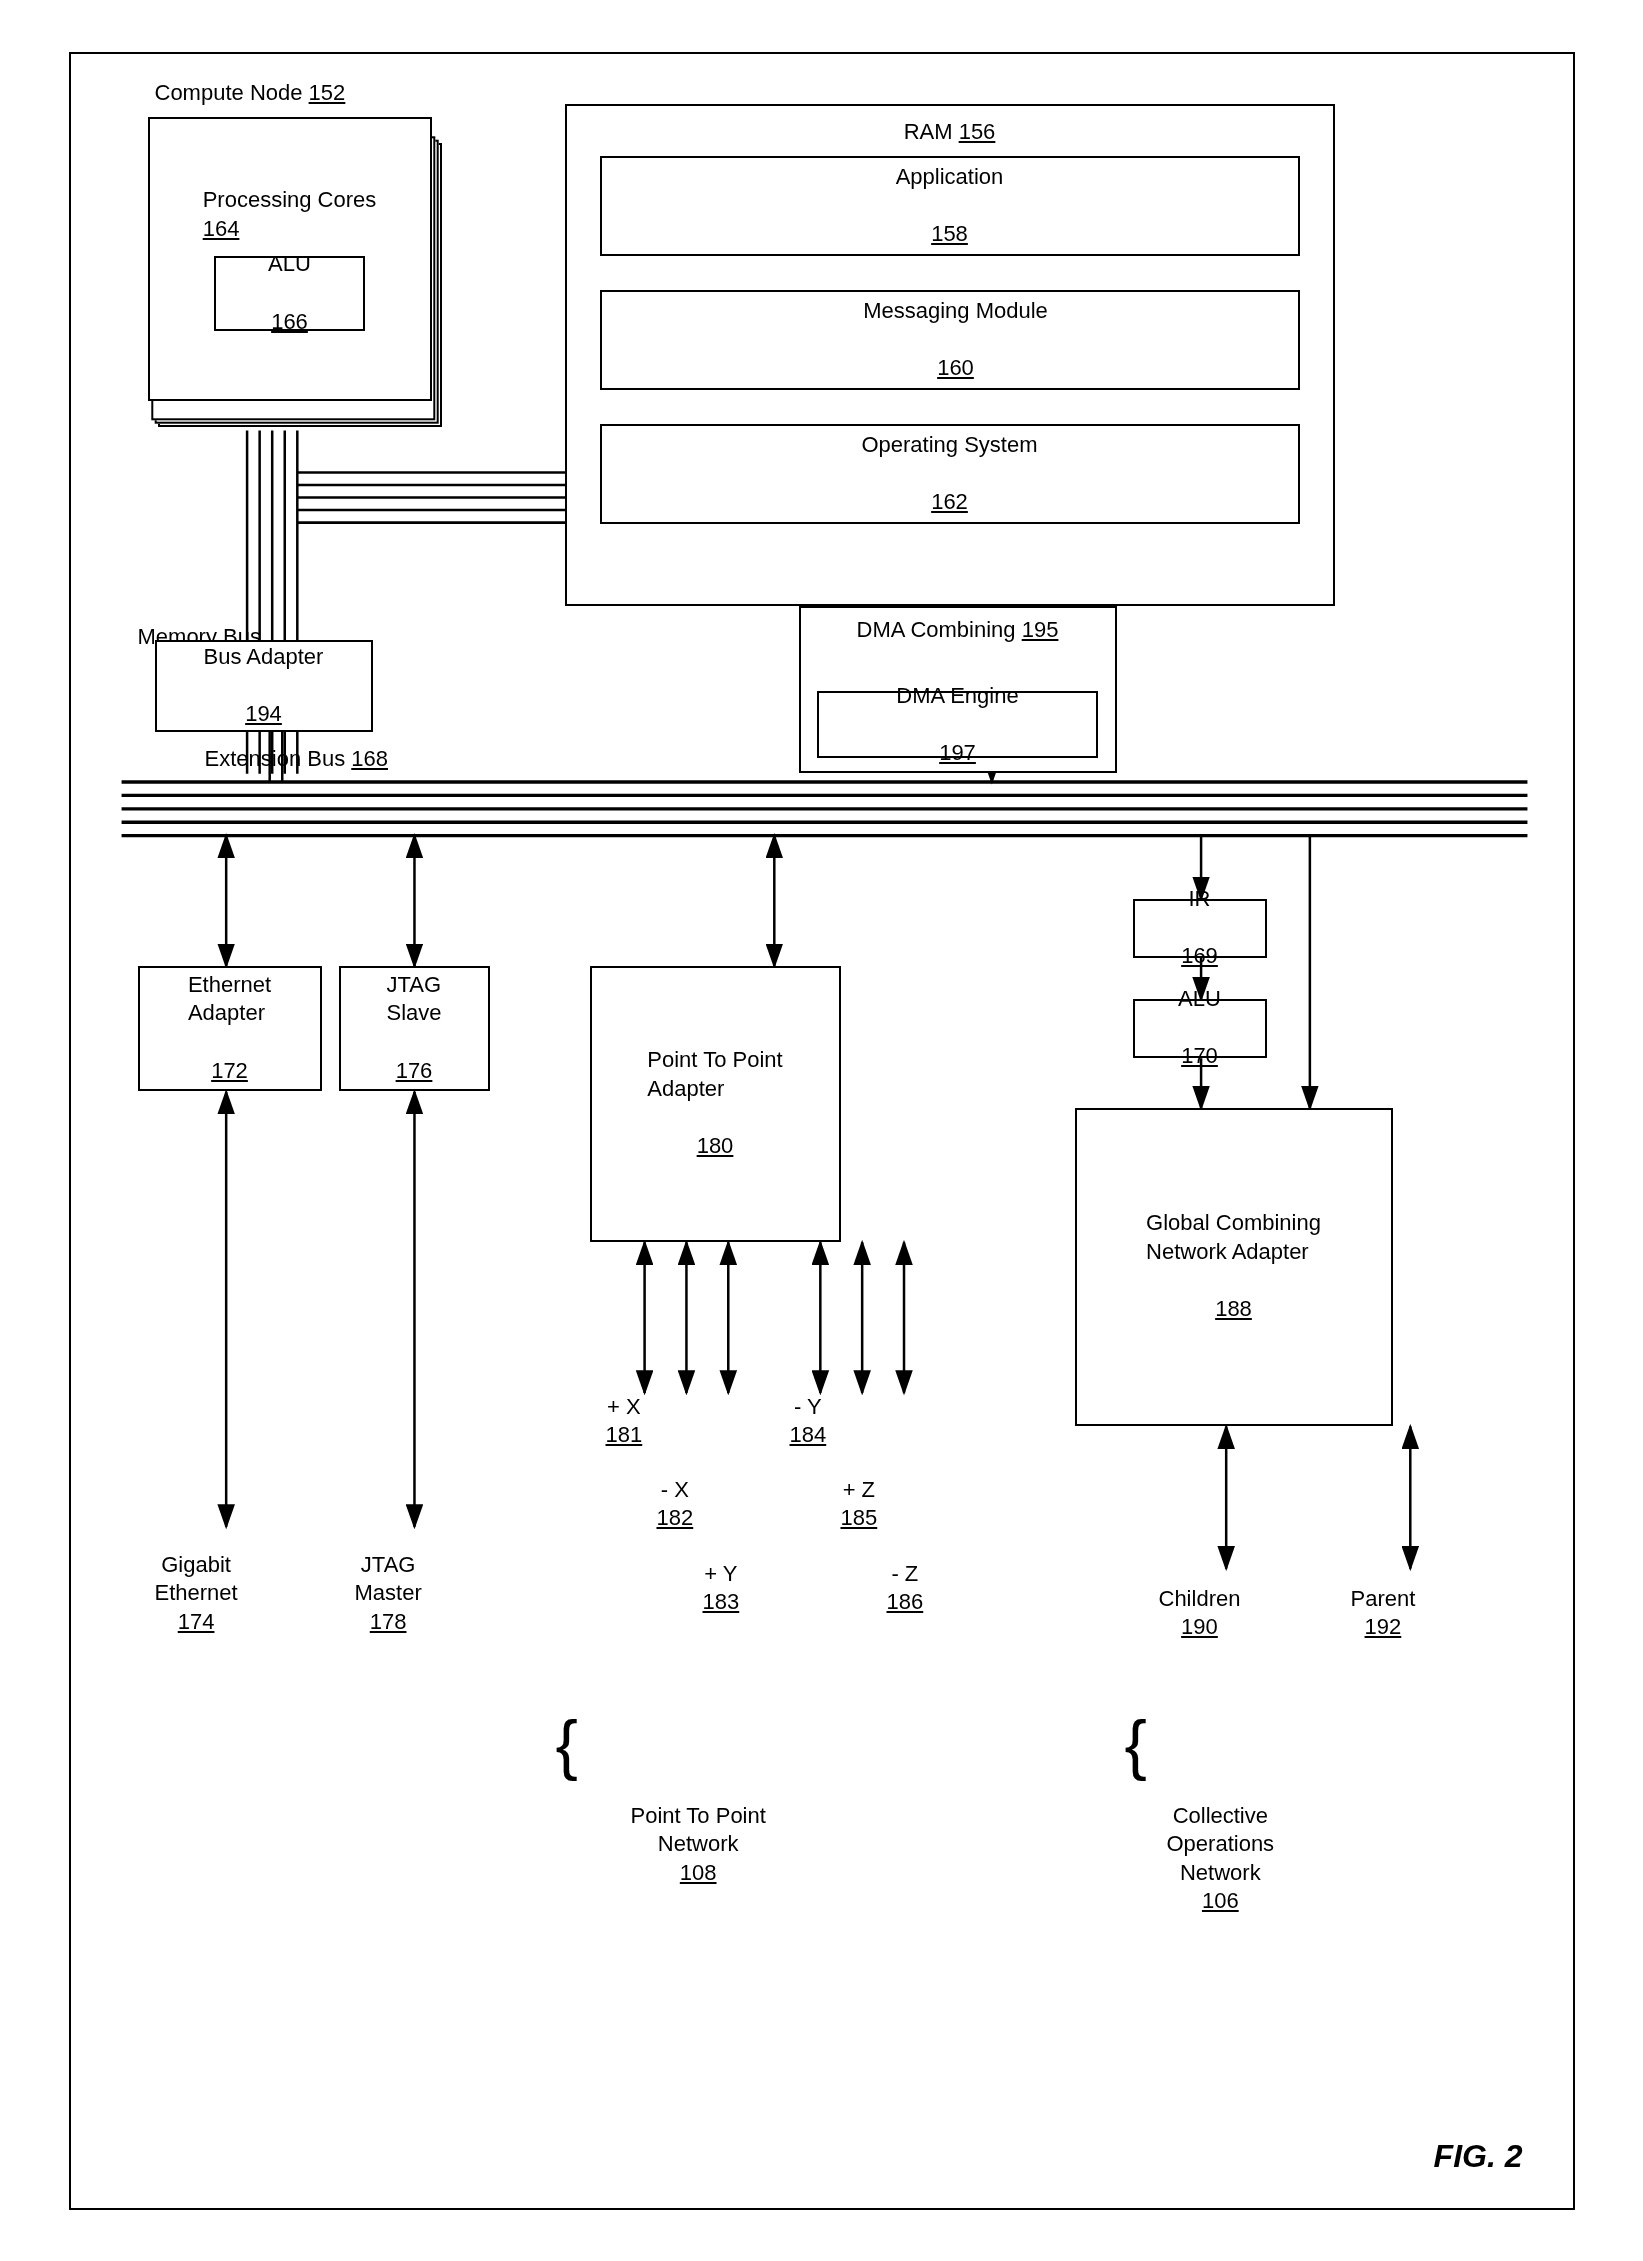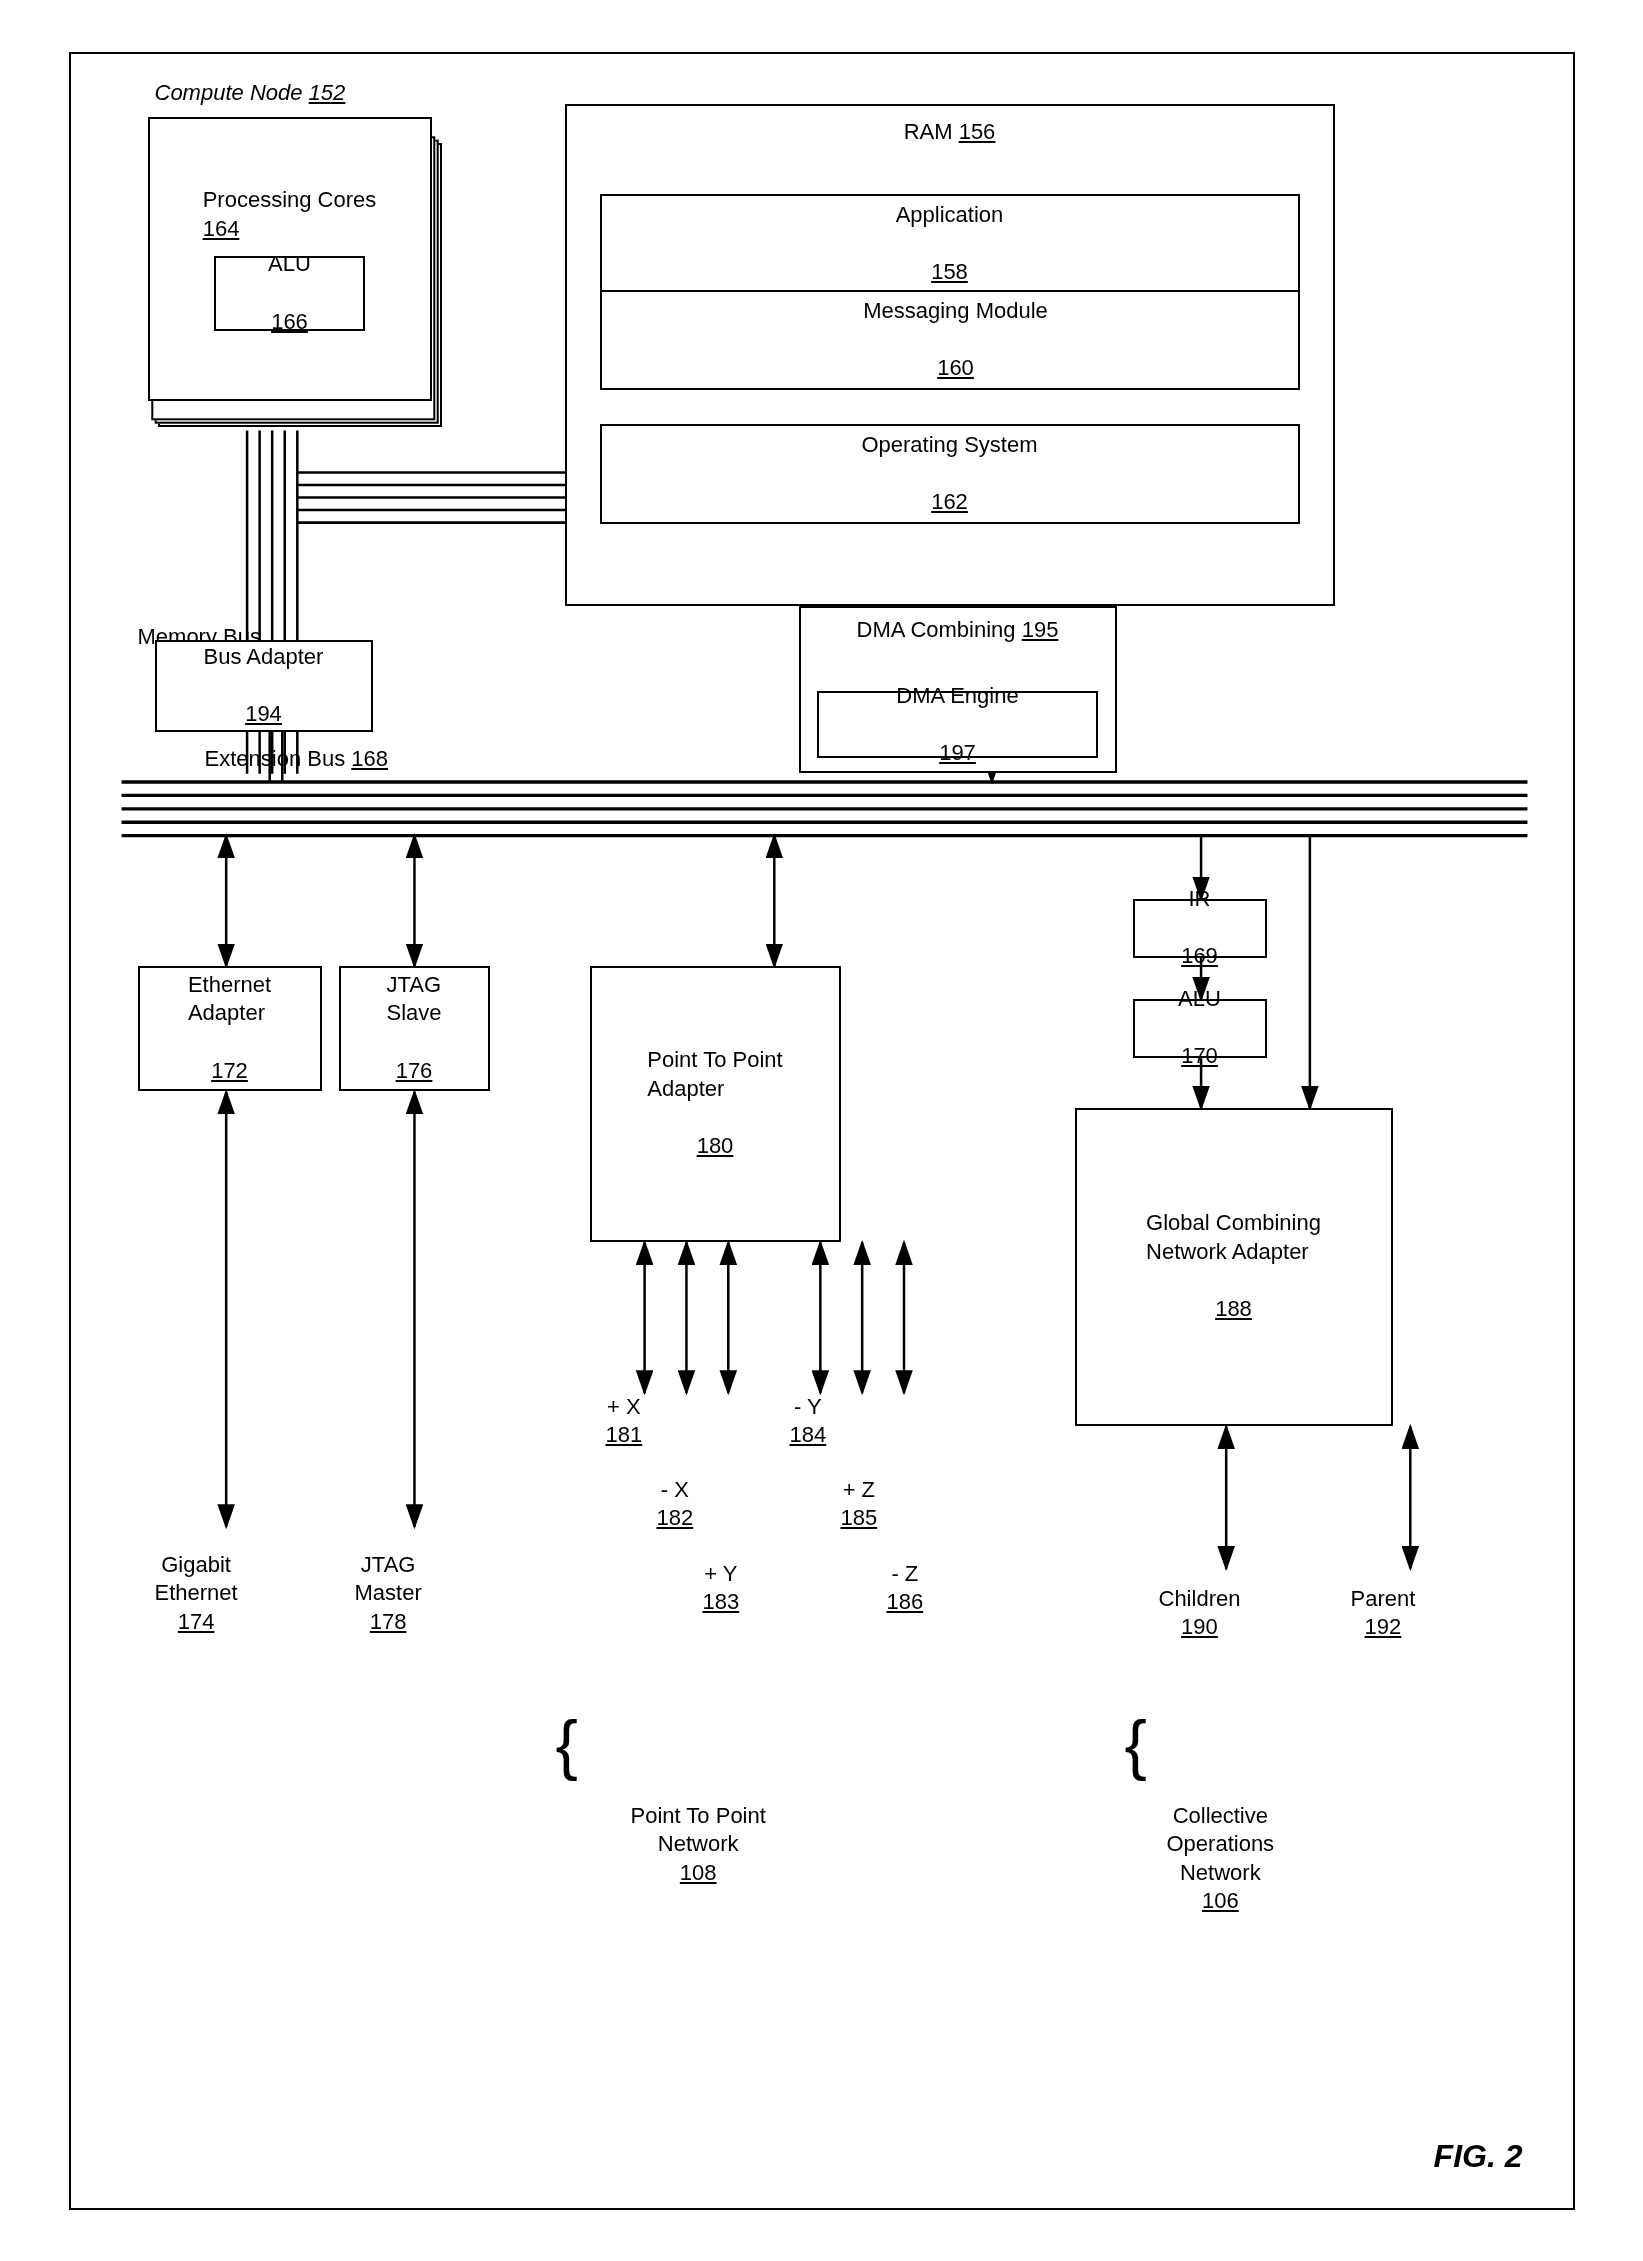--- a/index.html
+++ b/index.html
@@ -134,21 +134,21 @@
       <line x1="785" y1="1420" x2="785" y2="1600" stroke="#000" stroke-width="3" marker-end="url(#arrowhead)" marker-start="url(#arrowhead-rev)"></line>
       <line x1="895" y1="1420" x2="895" y2="1600" stroke="#000" stroke-width="3" marker-end="url(#arrowhead)" marker-start="url(#arrowhead-rev)"></line>
       <line x1="945" y1="1420" x2="945" y2="1600" stroke="#000" stroke-width="3" marker-end="url(#arrowhead)" marker-start="url(#arrowhead-rev)"></line>
       <line x1="995" y1="1420" x2="995" y2="1600" stroke="#000" stroke-width="3" marker-end="url(#arrowhead)" marker-start="url(#arrowhead-rev)"></line>
 
       <line x1="1380" y1="1640" x2="1380" y2="1810" stroke="#000" stroke-width="3" marker-end="url(#arrowhead)" marker-start="url(#arrowhead-rev)"></line>
       <line x1="1600" y1="1640" x2="1600" y2="1810" stroke="#000" stroke-width="3" marker-end="url(#arrowhead)" marker-start="url(#arrowhead-rev)"></line>
 
     </svg>
 
-    <div class="label" style="top:25px; left:84px;font-style:italic;">
+    <div class="label" style="top:25px; left:84px;">
       <span>Compute Node</span>&nbsp;<span class="underline">152</span>
     </div>
 
     <div class="box" style="top:79px; left:77px; width:284px; height:284px; transform: translate(10px,10px); border-color:#000;"></div>
     <div class="box" style="top:79px; left:77px; width:284px; height:284px; transform: translate(6.7px,6.7px); border-color:#000;"></div>
     <div class="box" style="top:79px; left:77px; width:284px; height:284px; transform: translate(3.3px,3.3px); border-color:#000;"></div>
     <div class="box" style="top:63px; left:77px; width:284px; height:284px;">
       <div>
         <span>Processing Cores</span><br>
         <span class="underline">164</span>
@@ -159,21 +159,21 @@
           <br>
         <span class="underline">166</span>
       </div>
     </div>
 
     <div class="box" style="top:50px; left:494px; width:770px; height:502px;">
       <div style="position:absolute; top:12.5px; left:50%; transform:translateX(-50%); font-size:22px; white-space:nowrap;">
         <span>RAM</span>&nbsp;<span class="underline">156</span>
       </div>
 
-      <div class="box" style="position:absolute; top:50px; left:33px; right:33px; height:100px;margin-top:38px;">
+      <div class="box" style="position:absolute; top:50px; left:33px; right:33px; height:100px;">
         <span>Application</span>&nbsp;<span class="underline">158</span>
       </div>
 
       <div class="box" style="position:absolute; top:184px; left:33px; right:33px; height:100px;padding-left:12px;">
         <span>Messaging Module</span>&nbsp;<span class="underline">160</span>
       </div>
 
       <div class="box" style="position:absolute; top:318px; left:33px; right:33px; height:100px;">
         <span>Operating System</span>&nbsp;<span class="underline">162</span>
       </div>

